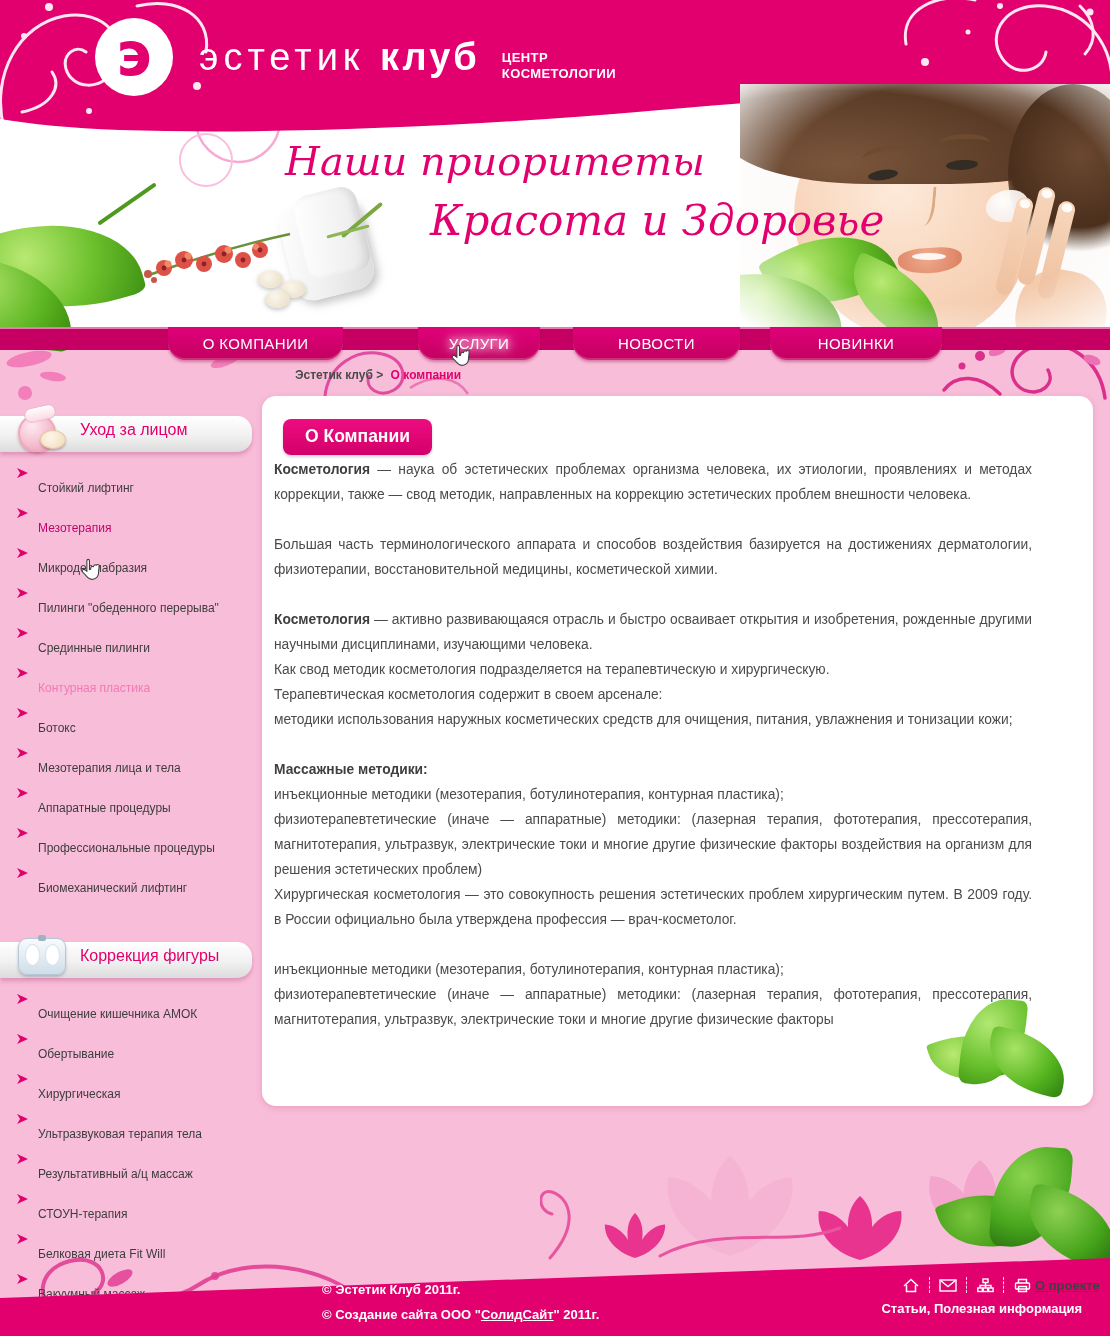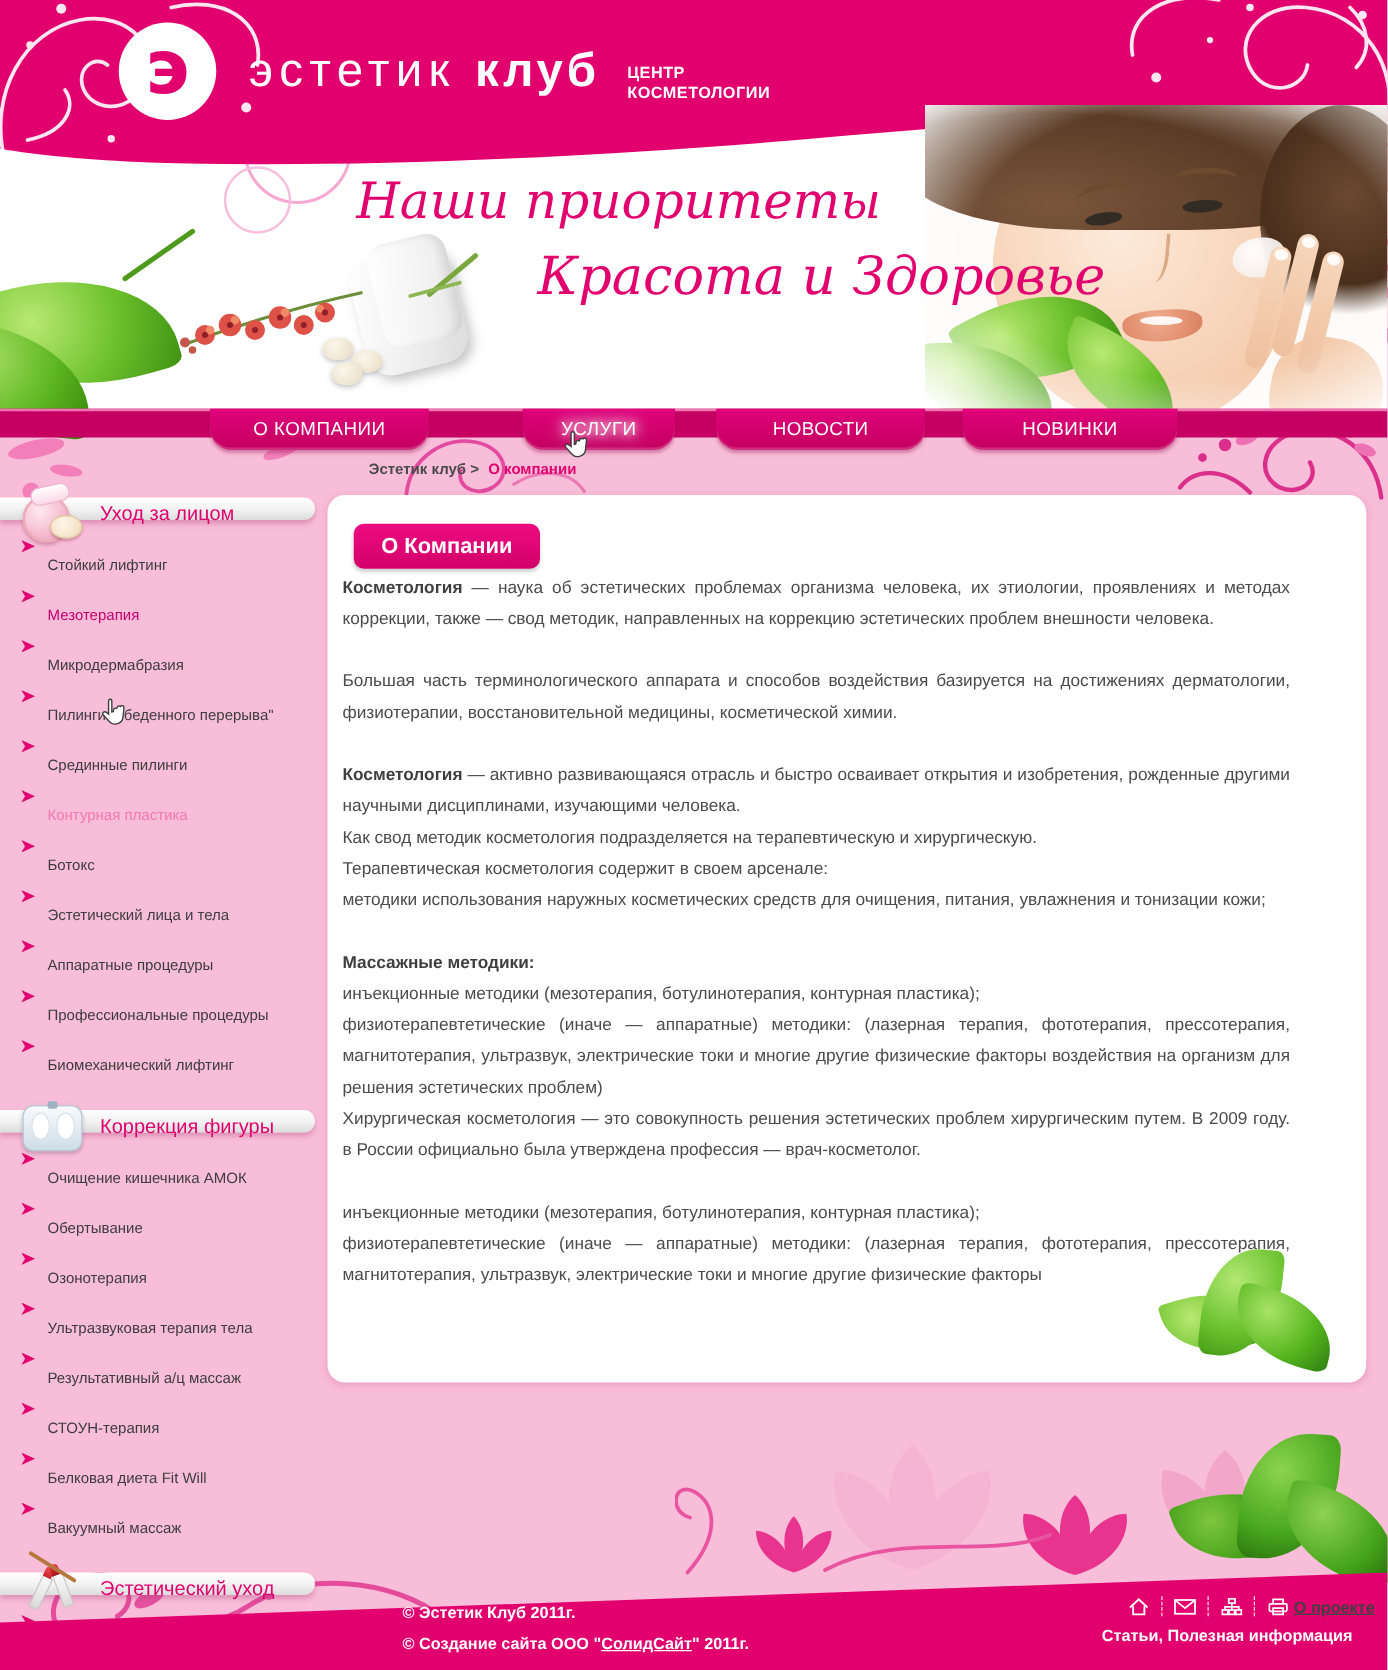--- a/index.html
+++ b/index.html
@@ -88,21 +88,21 @@
   .tab:nth-of-type(3){left:573px;width:167px}
   .tab:nth-of-type(4){left:770px;width:172px}
   .tab.hover span{text-shadow:0 0 7px #fff,0 0 14px #fff,0 0 20px rgba(255,255,255,.8)}
   .breadcrumb{position:absolute;left:295px;top:368px;font-size:12px;font-weight:bold;color:#4a4a4a;z-index:8}
   .breadcrumb .cur{color:#e2006f;margin-left:4px}
   .breadcrumb .root{color:#4a4a4a;text-decoration:none;cursor:pointer}
 
   
   .side{position:absolute;left:0;top:384px;width:262px;z-index:9}
   .side-section{margin-bottom:10px}
-  .side-head{position:relative;height:18px;width:252px;border-radius:0 15px 15px 0;margin-top:14px;
+  .side-head{position:relative;height:36px;width:252px;border-radius:0 15px 15px 0;margin-top:32px;
              background:linear-gradient(#ffffff,#f1f1f1 55%,#dcdcdc);
              box-shadow:0 3px 4px rgba(176,62,122,.35)}
   .side-title{position:absolute;left:80px;top:5px;font-size:16px;color:#e2006f;cursor:pointer}
   .side-icon{position:absolute;left:16px;top:-10px;width:52px;height:46px}
   .side-icon div{position:absolute}
   .ic-powder-compact .p1{left:2px;top:8px;width:34px;height:34px;border-radius:50%;
       background:radial-gradient(circle at 35% 30%,#ffe9f1,#f3b7cb 65%,#e79cb4);
       border:2px solid #edaab8;box-shadow:0 2px 3px rgba(150,60,90,.4)}
   .ic-powder-compact .p2{left:24px;top:24px;width:24px;height:17px;border-radius:50%;
       background:radial-gradient(circle at 40% 35%,#fff6e8,#efd9b8);border:1px solid #e0c8a0;
@@ -373,21 +373,21 @@
         <li class="side-item">
     <span class="side-label">Срединные пилинги</span>
   </li>
         <li class="side-item hover">
     <span class="side-label">Контурная пластика</span>
   </li>
         <li class="side-item">
     <span class="side-label">Ботокс</span>
   </li>
         <li class="side-item">
-    <span class="side-label">Эстетический лица и тела</span>
+    <span class="side-label">Мезотерапия лица и тела</span>
   </li>
         <li class="side-item">
     <span class="side-label">Аппаратные процедуры</span>
   </li>
         <li class="side-item">
     <span class="side-label">Профессиональные процедуры</span>
   </li>
         <li class="side-item">
     <span class="side-label">Биомеханический лифтинг</span>
   </li>
@@ -404,21 +404,21 @@
       <span class="side-title">Коррекция фигуры</span>
     </div>
     <ul class="side-list">
         <li class="side-item">
     <span class="side-label">Очищение кишечника АМОК</span>
   </li>
         <li class="side-item">
     <span class="side-label">Обертывание</span>
   </li>
         <li class="side-item">
-    <span class="side-label">Озонотерапия</span>
+    <span class="side-label">Хирургическая</span>
   </li>
         <li class="side-item">
     <span class="side-label">Ультразвуковая терапия тела</span>
   </li>
         <li class="side-item">
     <span class="side-label">Результативный а/ц массаж</span>
   </li>
         <li class="side-item">
     <span class="side-label">СТОУН-терапия</span>
   </li>

